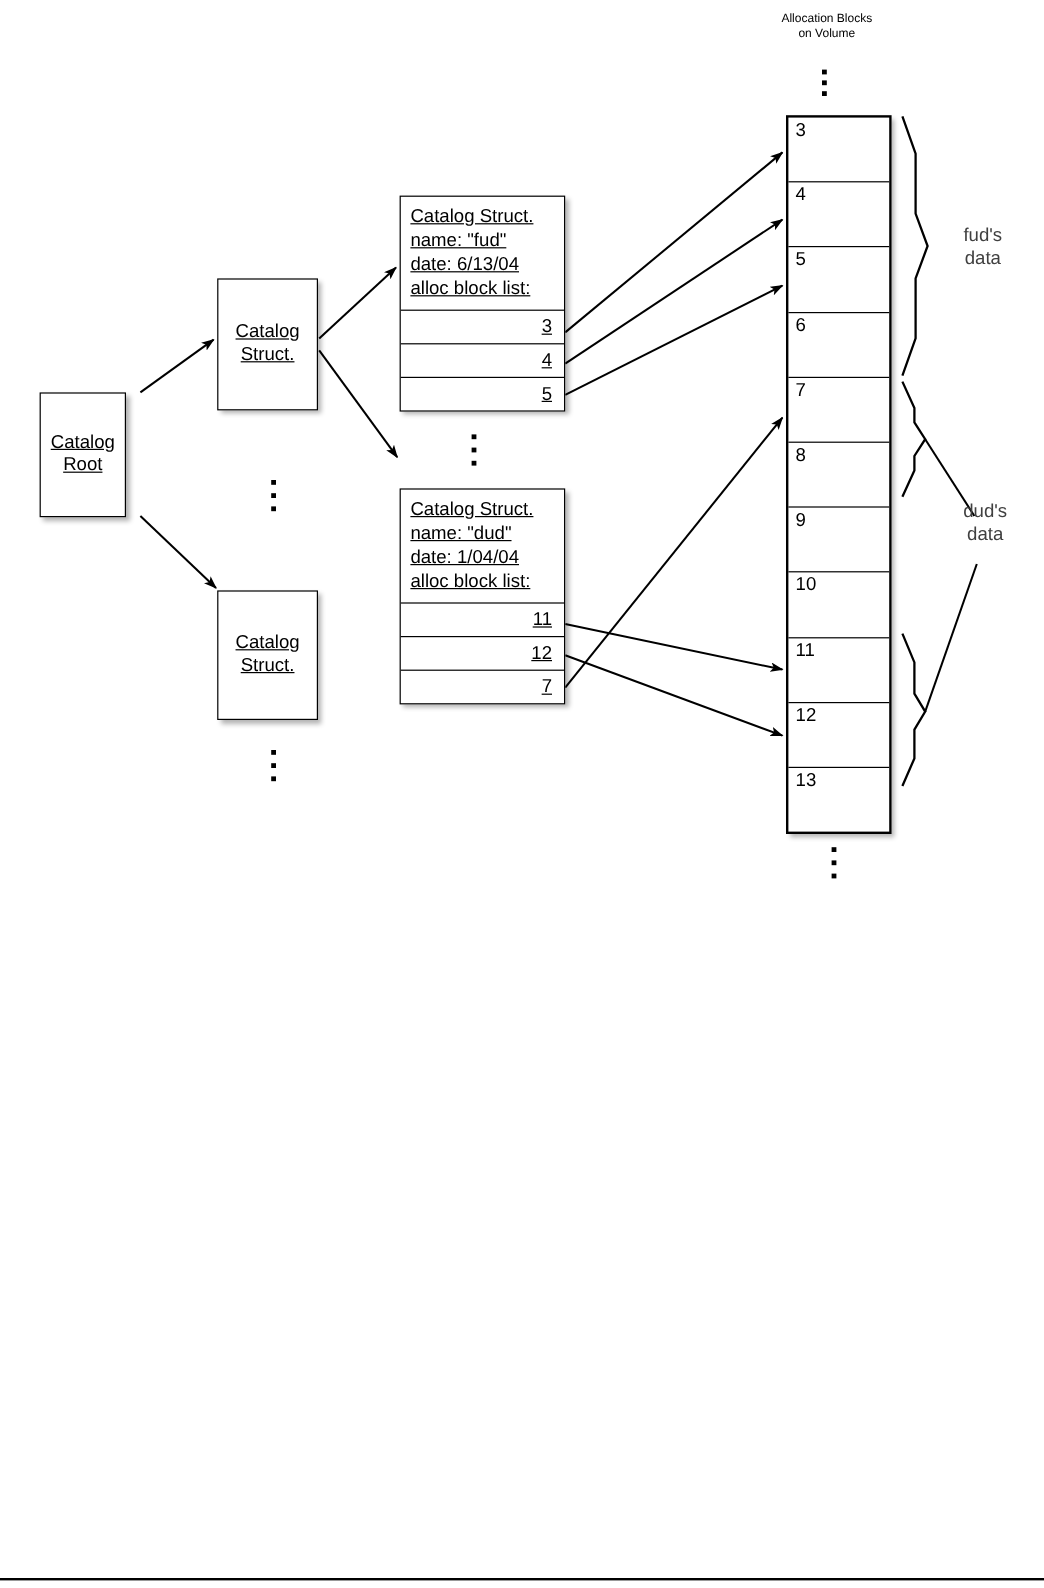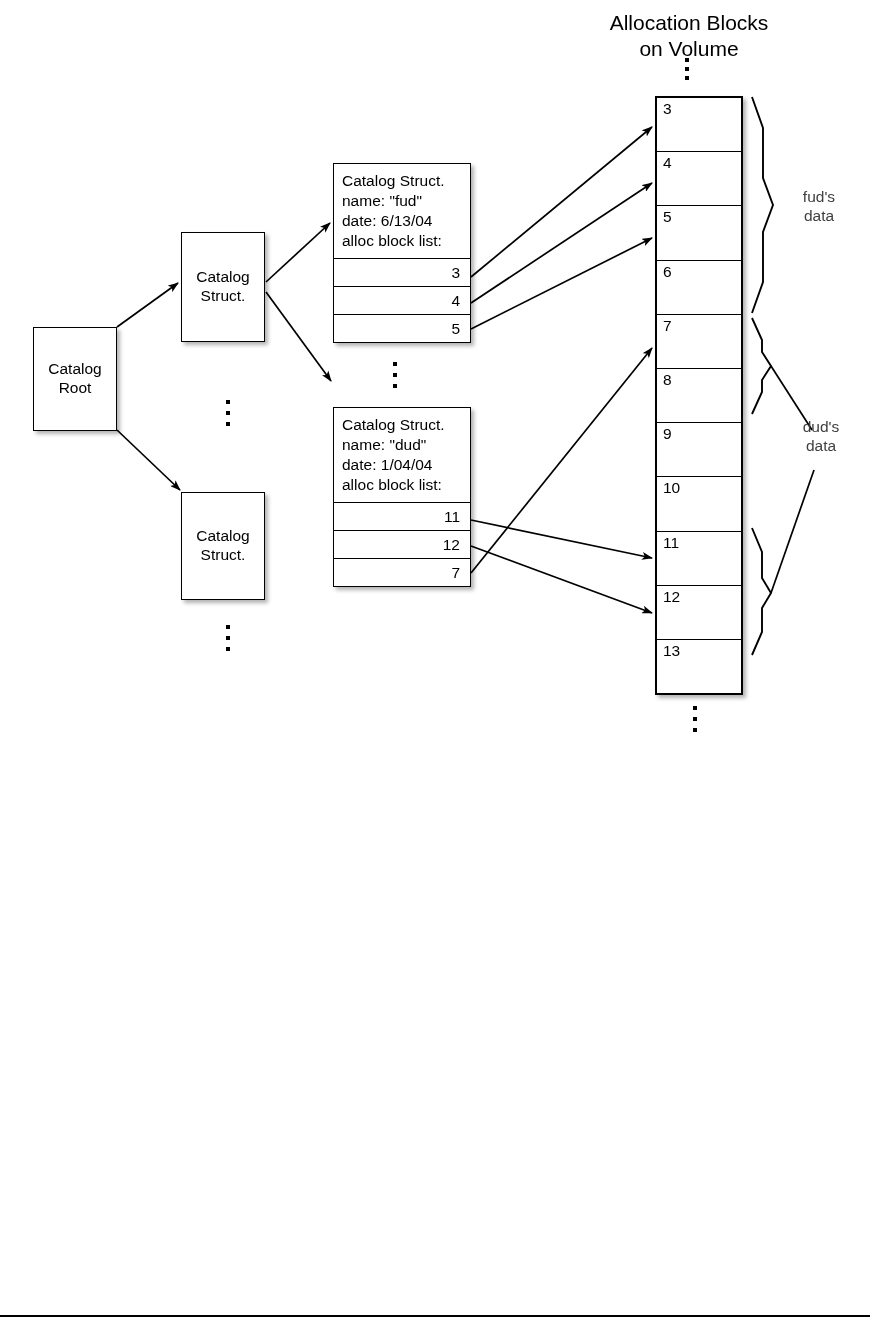--- a/index.html
+++ b/index.html
@@ -24,20 +24,21 @@
   }
 
   
   .node {
     position: absolute;
     background: #ffffff;
     border: 1.6px solid #000000;
     box-sizing: border-box;
     box-shadow: 3px 3px 4px rgba(0,0,0,0.30);
     z-index: 3;
+    text-decoration: underline;
   }
   .node-centered {
     display: flex;
     flex-direction: column;
     align-items: center;
     justify-content: center;
     text-align: center;
     font-size: 15.5px;
     line-height: 1.22;
     color: #000;
@@ -100,21 +101,21 @@
     position: absolute;
     font-size: 15.5px;
     line-height: 1.22;
     color: #404040;
     text-align: center;
     white-space: pre-line;
     z-index: 4;
   }
   .title-label {
     position: absolute;
-    font-size: 21px;
+    font-size: 10px;
     line-height: 1.25;
     color: #000;
     text-align: center;
     white-space: pre-line;
     z-index: 4;
   }
 
   
   .vdots {
     position: absolute;
@@ -180,21 +181,21 @@
 
   <div class="title-label" style="left:604px; top:10px; width:170px;">Allocation Blocks
 on Volume</div>
 
   <div class="vdots" style="left:684px; top:58px; width:6px; height:22px;">
     <i></i>
       <i></i>
       <i></i>
   </div>
 
-  <div class="node node-centered" style="left:33px; top:327px; width:84px; height:104px;">
+  <div class="node node-centered" style="left:33px; top:327px; width:72px; height:104px;">
     <span>Catalog
 Root</span>
   </div>
 
   <div class="node node-centered" style="left:181px; top:232px; width:84px; height:110px;">
     <span>Catalog
 Struct.</span>
   </div>
 
   <div class="node node-centered" style="left:181px; top:492px; width:84px; height:108px;">

